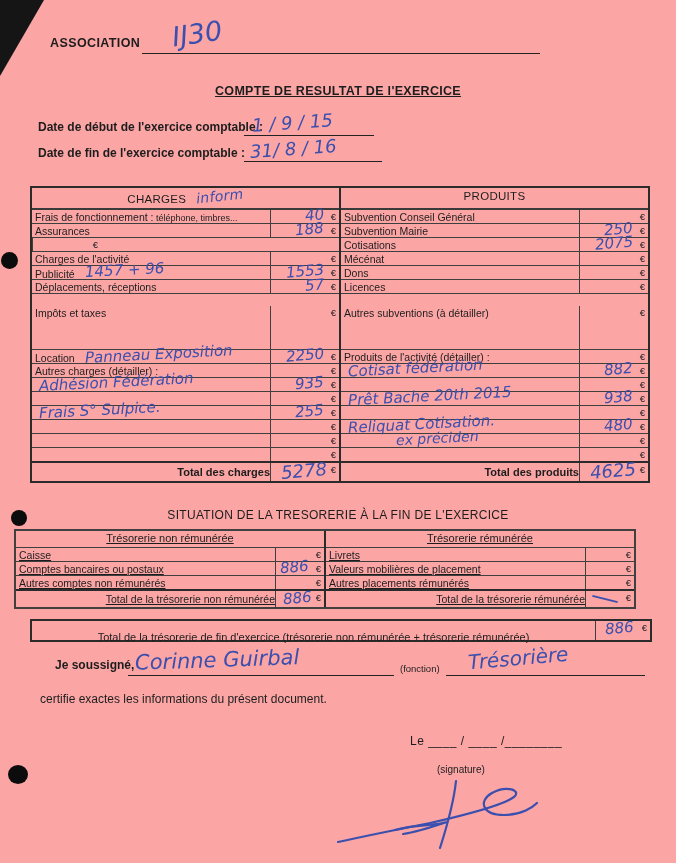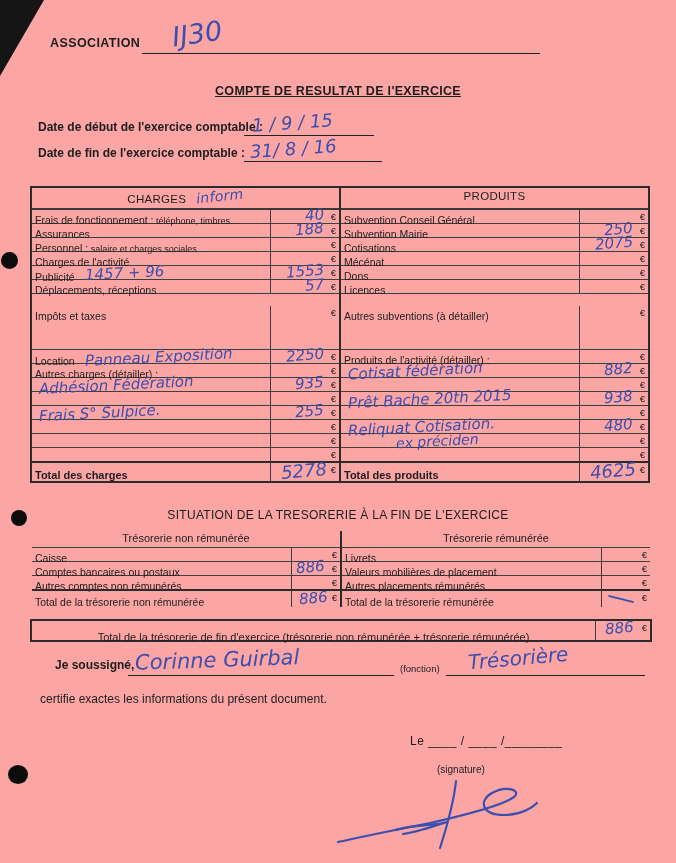--- a/index.html
+++ b/index.html
@@ -31,35 +31,35 @@
   
   .rtable{position:absolute;left:30px;top:186px;width:616px;border:2px solid #2b2b2b;display:flex;}
   .rcol{flex:1;min-width:0;}
   .rcol.left{border-right:2px solid #2b2b2b;}
   .thead{height:18px;border-bottom:2px solid #3a3a3a;text-align:center;font-size:11.5px;
         padding-top:2px;letter-spacing:.3px;white-space:nowrap;}
   .thead .hnote{font-size:14px;margin-left:10px;display:inline-block;transform:rotate(-6deg);position:relative;top:-2px;}
   .trow{display:flex;border-bottom:1px solid #3f3f3f;height:13px;position:relative;}
   .trow.tall{height:43px;margin-top:12px;}
   .trow:last-child{border-bottom:none;}
-  .tlabel{flex:1;min-width:0;padding:1px 0 0 3px;font-size:10.5px;line-height:19px;white-space:nowrap;overflow:visible;position:relative;}
+  .tlabel{flex:1;min-width:0;padding:1px 0 0 3px;font-size:10.5px;line-height:13px;white-space:nowrap;overflow:visible;position:relative;}
   .tlabel .small{font-size:9px;}
   .tlabel .note{font-size:15px;margin-left:10px;display:inline-block;transform:rotate(-3deg);
         position:relative;top:-3px;z-index:2;white-space:nowrap;}
   .tlabel.detail .note{margin-left:4px;font-size:15px;}
   .tlabel.indent .note{margin-left:52px;font-size:14px;}
   .tval{width:68px;flex:none;border-left:1px solid #3f3f3f;position:relative;overflow:visible;}
   .euro{position:absolute;right:3px;top:1px;font-size:9.5px;color:#222;}
   .hval{position:absolute;right:15px;top:-4px;font-size:15px;transform:rotate(-5deg);white-space:nowrap;z-index:2;}
   .ttotal{display:flex;border-top:2px solid #2b2b2b;height:18px;position:relative;}
-  .ttotal .tlabel{text-align:left;font-weight:bold;font-size:11px;padding-top:3px;}
+  .ttotal .tlabel{text-align:right;font-weight:bold;font-size:11px;padding-top:3px;}
   .ttotal .hval{font-size:18px;top:-3px;right:12px;}
   
   .tre-title{position:absolute;left:0;top:508px;width:100%;text-align:center;font-size:12px;letter-spacing:.3px;}
-  .tretable{position:absolute;left:30px;top:529px;width:618px;border:2px solid #fca5a5;display:flex;}
+  .tretable{position:absolute;left:14px;top:529px;width:618px;border:2px solid #404040;display:flex;text-decoration:underline;}
   .trehalf{flex:1;min-width:0;}
   .trehalf.left{border-right:2px solid #2b2b2b;}
   .trehead{height:15px;border-bottom:1px solid #3f3f3f;text-align:center;font-size:11px;padding-top:1px;}
   .tre .trow,.trehalf .trow{height:13px;}
   .trehalf .tval{width:48px;}
   .trehalf .ttotal{height:16px;}
   .trehalf .ttotal .tlabel{font-weight:normal;font-size:10.5px;padding-top:2px;}
   .trehalf .ttotal .hval{font-size:15px;top:-2px;}
   .slash{position:absolute;left:6px;top:7px;width:26px;height:2px;background:#3b4fae;transform:rotate(14deg);}
   
@@ -117,21 +117,20 @@
             </div>
           </div>
           <div class="trow">
             <div class="tlabel"><span>Assurances</span></div>
             <div class="tval">
               <span class="hval hw">188</span>
               <span class="euro">€</span>
             </div>
           </div>
           <div class="trow">
-            <div class="tlabel"><span>Personnel :</span><span class="small"> salaire et charges sociales</span></div>
             <div class="tval">
               <span class="euro">€</span>
             </div>
           </div>
           <div class="trow">
             <div class="tlabel"><span>Charges de l'activité</span></div>
             <div class="tval">
               <span class="euro">€</span>
             </div>
           </div>

